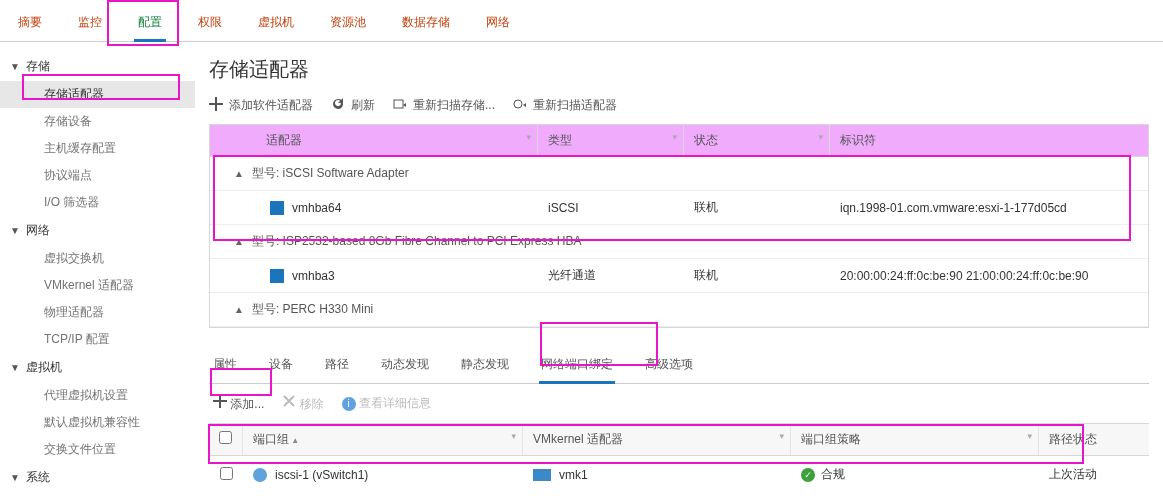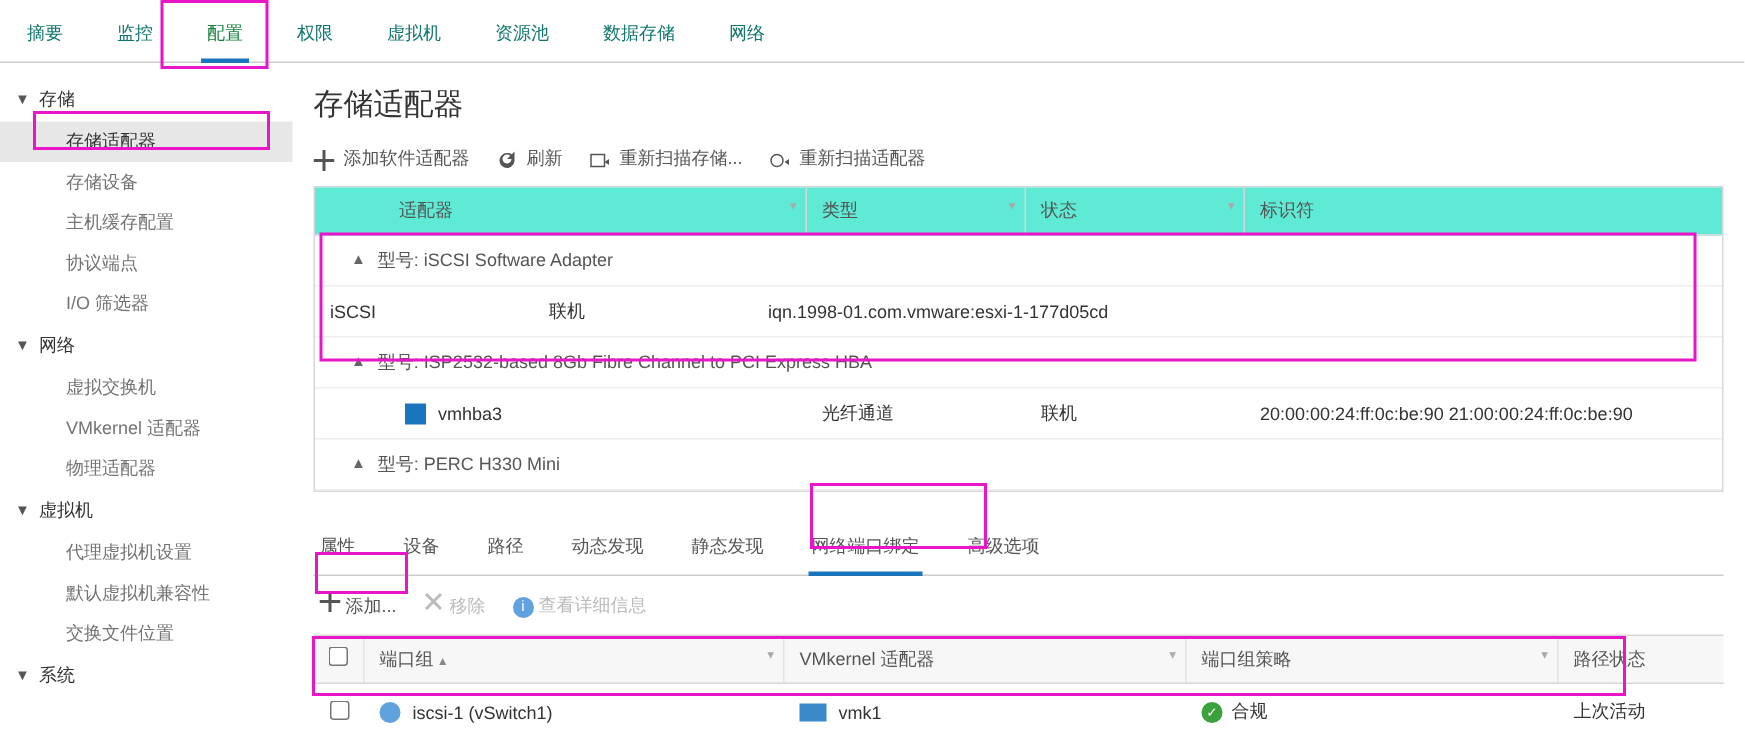--- a/index.html
+++ b/index.html
@@ -1,39 +1,39 @@
 <!DOCTYPE html>
 <html><head>
 <meta charset="utf-8">
 <style>
   * { box-sizing: border-box; margin: 0; padding: 0; }
   body { font-family: "Microsoft YaHei", Arial, sans-serif; font-size: 12px; color: #333; background: #fff; width: 1163px; }
   
   .top-tabs { display: flex; gap: 28px; padding: 8px 14px 0; border-bottom: 1px solid #ccc; }
-  .top-tab { padding: 6px 4px 10px; color: #0f766e; cursor: pointer; position: relative; }
+  .top-tab { padding: 6px 4px 10px; color: #c2410c; cursor: pointer; position: relative; }
   .top-tab.active { color: #15803d; }
   .top-tab.active::after { content:""; position:absolute; left:0; right:0; bottom:-1px; height:3px; background:#1a75bc; }
   
   .main { display: flex; }
   .sidebar { width: 195px; padding: 10px 0; }
   .content { flex: 1; padding: 14px 14px 0 14px; position: relative; }
   
   .side-group { }
   .side-group-title { display:flex; align-items:center; gap:6px; padding: 6px 10px; font-weight: normal; color:#333; cursor:pointer; }
   .side-group-title .chev { font-size:10px; color:#555; width:10px; display:inline-block; }
   .side-item { padding: 5px 10px 5px 44px; color:#737373; cursor:pointer; }
   .side-item.active { background:#e7e7e7; color:#333; }
   
   .page-title { font-size: 20px; font-weight: 400; margin-bottom: 14px; color:#333;}
   .toolbar { display:flex; align-items:center; gap:18px; color:#555; margin-bottom:10px; }
-  .toolbar .item { display:flex; align-items:flex-end; gap:6px; cursor:pointer; }
+  .toolbar .item { display:flex; align-items:flex-start; gap:6px; cursor:pointer; }
   .toolbar svg { width:14px; height:14px; fill:#555; }
   
   .grid { border:1px solid #d7d7d7; }
-  .grid-header { display:flex; background:#5eead4; border-bottom:1px solid #d7d7d7; }
+  .grid-header { display:flex; background:#f0abfc; border-bottom:1px solid #d7d7d7; }
   .grid-header .col { padding:7px 10px; border-right:1px solid #d7d7d7; color:#555; position:relative; }
   .col-filter::after { content:"▾"; position:absolute; right:6px; top:7px; font-size:9px; color:#aaa; }
   .col.adapter { width:328px; padding-left:56px; }
   .col.type { width:146px; }
   .col.status { width:146px; }
   .col.id { flex:1; border-right:none; }
   .group-row { display:flex; align-items:center; padding:8px 10px 8px 24px; color:#555; border-bottom:1px solid #eee; cursor:pointer; }
   .group-row .tri { font-size:10px; color:#666; margin-right:8px; }
   .data-row { display:flex; align-items:center; border-bottom:1px solid #eee; }
   .data-row .cell { padding:8px 10px; }
@@ -103,20 +103,21 @@
       <div class="side-item">I/O 筛选器</div>
     </div>
     <div class="side-group">
       <div class="side-group-title">
           <span class="chev">▼</span>
           <span>网络</span>
         </div>
       <div class="side-item">虚拟交换机</div>
       <div class="side-item">VMkernel 适配器</div>
       <div class="side-item">物理适配器</div>
+      <div class="side-item">TCP/IP 配置</div>
     </div>
     <div class="side-group">
       <div class="side-group-title">
           <span class="chev">▼</span>
           <span>虚拟机</span>
         </div>
       <div class="side-item">代理虚拟机设置</div>
       <div class="side-item">默认虚拟机兼容性</div>
       <div class="side-item">交换文件位置</div>
     </div>
@@ -167,20 +168,24 @@
         <div class="col type col-filter">类型</div>
         <div class="col status col-filter">状态</div>
         <div class="col id">标识符</div>
       </div>
 
       <div class="group-row">
           <span class="tri">▲</span>
           <span>型号: iSCSI Software Adapter</span>
         </div>
       <div class="data-row">
+        <div class="cell adapter">
+            <span class="adapter-icon"></span>
+            <span>vmhba64</span>
+          </div>
         <div class="cell type">iSCSI</div>
         <div class="cell status">联机</div>
         <div class="cell id">iqn.1998-01.com.vmware:esxi-1-177d05cd</div>
       </div>
 
       <div class="group-row">
           <span class="tri">▲</span>
           <span>型号: ISP2532-based 8Gb Fibre Channel to PCI Express HBA</span>
         </div>
       <div class="data-row">

